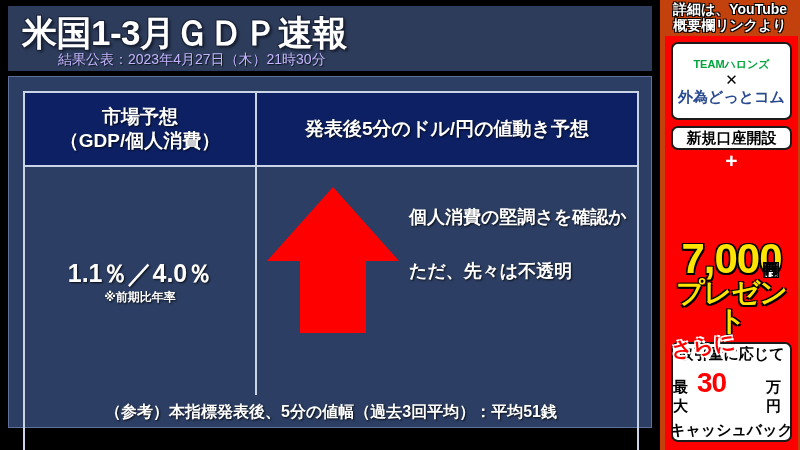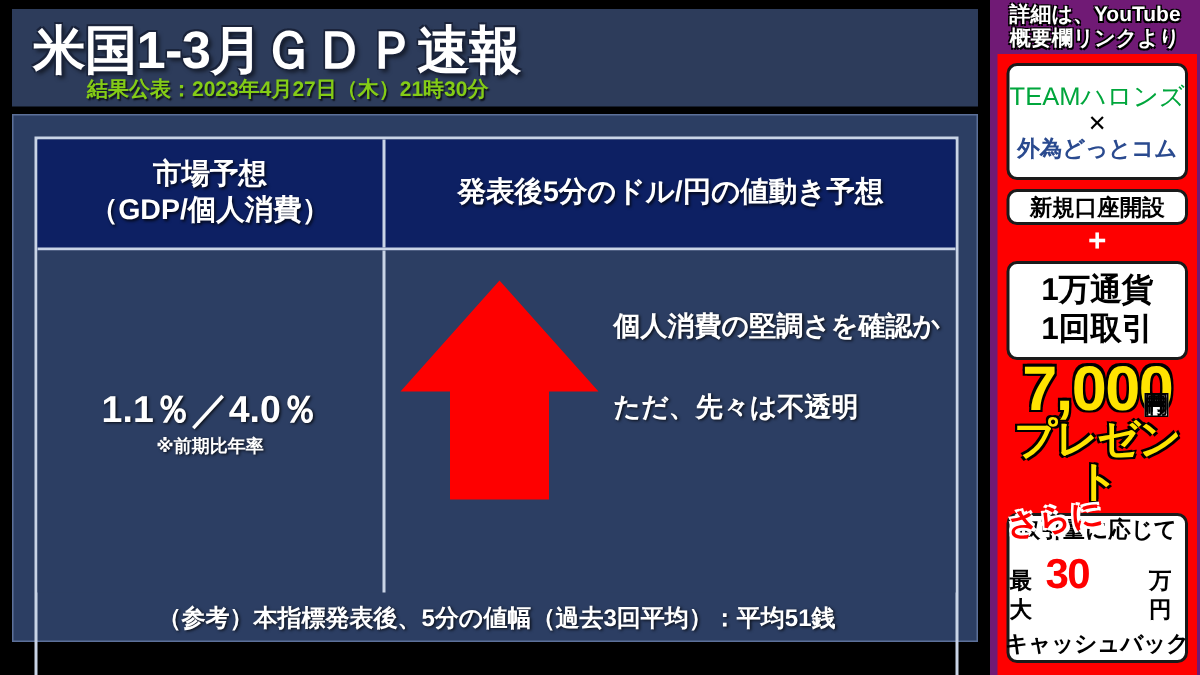--- a/index.html
+++ b/index.html
@@ -17,21 +17,21 @@
     background:#2d3c5b;
   }
   #title{
     position:absolute;left:14px;top:4px;
     font-size:35px;font-weight:bold;color:#fff;letter-spacing:-0.5px;
     text-shadow:-1px -1px 0 #1a233a,1px -1px 0 #1a233a,-1px 1px 0 #1a233a,1px 1px 0 #1a233a,2px 2px 3px rgba(0,0,0,.6);
     white-space:nowrap;
   }
   #subtitle{
     position:absolute;left:14px;top:45px;
-    font-size:14px;font-weight:bold;color:#84cc16;white-space:nowrap;
+    font-size:14px;font-weight:normal;color:#c4b5fd;white-space:nowrap;
     text-shadow:1px 1px 1px rgba(0,0,0,.7);
     padding-left:36px;
   }
   
   #panel{
     position:absolute;left:8px;top:76px;width:644px;height:352px;
     background:#2c3e63;box-sizing:border-box;
     border:1px solid #5c7099;
   }
   
@@ -70,38 +70,38 @@
   #footnote{
     position:absolute;left:0;top:325px;width:644px;text-align:center;
     font-size:16px;font-weight:bold;color:#fff;white-space:nowrap;
     text-shadow:1px 1px 2px rgba(0,0,0,.8);
   }
   #series-tag{
     position:absolute;left:0;top:432px;width:660px;text-align:center;
     font-size:11px;font-weight:bold;color:#fff;white-space:nowrap;
   }
   
-  #sidebar{position:absolute;left:660px;top:0;width:140px;height:450px;background:#701a75;}
+  #sidebar{position:absolute;left:660px;top:0;width:140px;height:450px;background:#c2410c;}
   #promo-header{
     position:absolute;left:0;top:2px;width:140px;height:32px;
     display:flex;flex-direction:column;align-items:center;justify-content:center;
   }
   .promo-head-line{
     font-size:14px;font-weight:bold;color:#fff;white-space:nowrap;line-height:1.12;
     text-shadow:-1px -1px 0 #000,1px -1px 0 #000,-1px 1px 0 #000,1px 1px 0 #000;
   }
   #promo-panel{
     position:absolute;left:5px;top:36px;width:133px;height:414px;background:#fe0000;
   }
   .white-card{
     background:#fff;border-radius:7px;border:2px solid #1a1a1a;box-sizing:border-box;
     display:flex;flex-direction:column;align-items:center;justify-content:center;
   }
   #brand-card{position:absolute;left:6px;top:6px;width:121px;height:78px;}
-  #brand-team{font-size:17px;font-weight:normal;color:#00a63c;white-space:nowrap;line-height:1;}
+  #brand-team{font-size:11px;font-weight:bold;color:#00a63c;white-space:nowrap;line-height:1;}
   #brand-x{font-size:15px;font-weight:bold;color:#000;line-height:1;margin:2px 0;}
   #brand-gaitame{font-size:15px;font-weight:bold;color:#2a4a8f;white-space:nowrap;line-height:1;}
   #account-card{position:absolute;left:6px;top:90px;width:121px;height:24px;}
   #account-text{font-size:15px;font-weight:bold;color:#000;white-space:nowrap;}
   #plus-sign{
     position:absolute;left:0;top:114px;width:133px;text-align:center;
     font-size:21px;font-weight:bold;color:#fff;line-height:1;
   }
   #volume-card{position:absolute;left:6px;top:138px;width:121px;height:66px;}
   .volume-line{font-size:21px;font-weight:bold;color:#000;white-space:nowrap;line-height:1.25;}
@@ -199,24 +199,20 @@
       <div id="brand-x">✕</div>
       <div id="brand-gaitame">外為どっとコム</div>
     </div>
 
     <div id="account-card" class="white-card">
       <div id="account-text">新規口座開設</div>
     </div>
 
     <div id="plus-sign">+</div>
 
-    <div id="volume-card" class="white-card">
-      <div class="volume-line">1万通貨</div>
-      <div class="volume-line">1回取引</div>
-    </div>
 
     <div id="amount-block">
       <div id="amount-number">
         <span>7,000</span>
         <span id="amount-unit">円</span>
       </div>
       <div id="amount-present">プレゼント</div>
     </div>
 
     <div id="extra-label">さらに</div>

